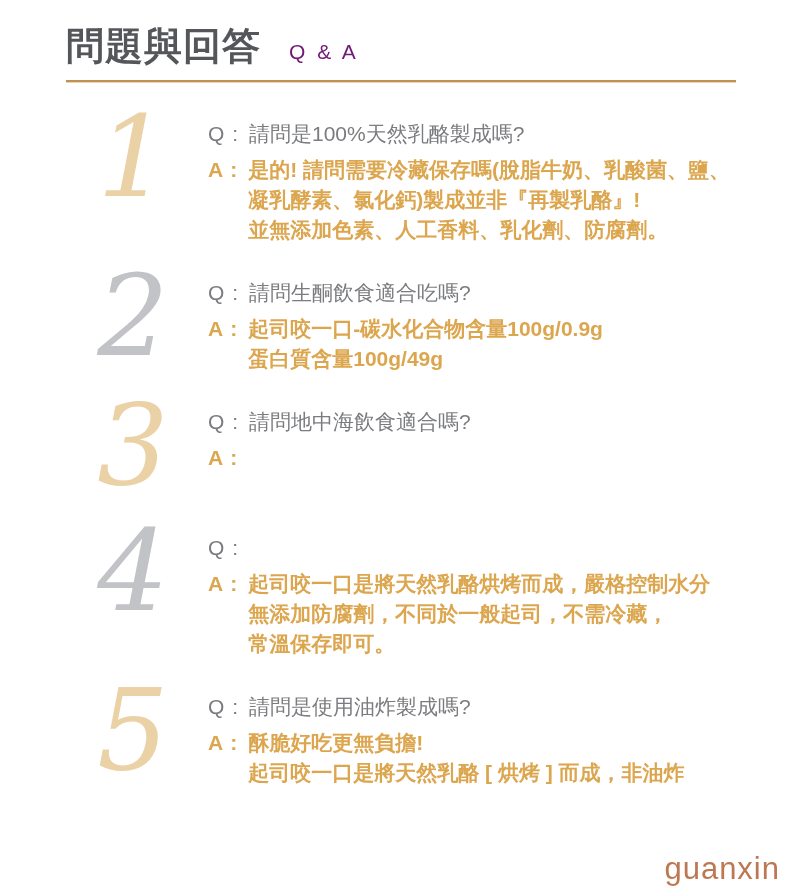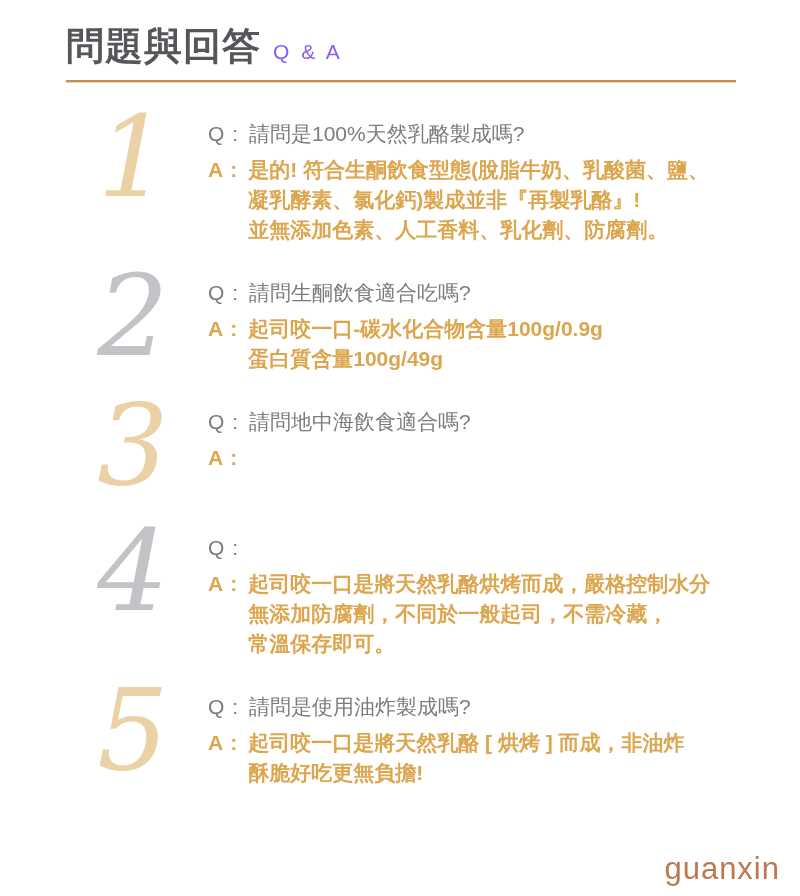--- a/index.html
+++ b/index.html
@@ -17,24 +17,24 @@
   .page-title {
     margin: 0;
     font-family: "Liberation Serif", "DejaVu Serif", serif;
     font-weight: 700;
     font-size: 38px;
     line-height: 44px;
     color: #55565a;
     letter-spacing: 1px;
   }
   .page-subtitle {
-    margin-left: 12px;
+    margin-left: 28px;
     font-size: 21px;
     letter-spacing: 3px;
-    color: #8b5cf6;
+    color: #701a75;
     font-weight: 400;
   }
   .divider {
     margin: 12px 0 0 66px;
     width: 670px;
     height: 2px;
     background: #bf9250;
     box-shadow: 0 1px 0 #e8d7b5;
   }
   
@@ -107,21 +107,21 @@
         <span class="num tan">1</span>
       </div>
       <div class="content">
         <div class="q-line">
           <span class="q-prefix">Q :</span>
           <span class="q-text">請問是100%天然乳酪製成嗎?</span>
         </div>
         <div class="a-block">
           <span class="a-prefix">A :</span>
           <div class="a-lines">
-            <div>是的! 符合生酮飲食型態(脫脂牛奶、乳酸菌、鹽、</div>
+            <div>是的! 請問需要冷藏保存嗎(脫脂牛奶、乳酸菌、鹽、</div>
             <div>凝乳酵素、氯化鈣)製成並非『再製乳酪』!</div>
             <div>並無添加色素、人工香料、乳化劑、防腐劑。</div>
           </div>
         </div>
       </div>
     </section>
 
     <section class="qa-item gap-s">
       <div class="num-col">
         <span class="num gray">2</span>
@@ -180,22 +180,22 @@
         <span class="num tan">5</span>
       </div>
       <div class="content">
         <div class="q-line">
           <span class="q-prefix">Q :</span>
           <span class="q-text">請問是使用油炸製成嗎?</span>
         </div>
         <div class="a-block">
           <span class="a-prefix">A :</span>
           <div class="a-lines">
+            <div>酥脆好吃更無負擔!</div>
             <div>起司咬一口是將天然乳酪 [ 烘烤 ] 而成，非油炸</div>
-            <div>酥脆好吃更無負擔!</div>
           </div>
         </div>
       </div>
     </section>
 
   </div>
 
   <div class="watermark">guanxin</div>
 
 </div>

